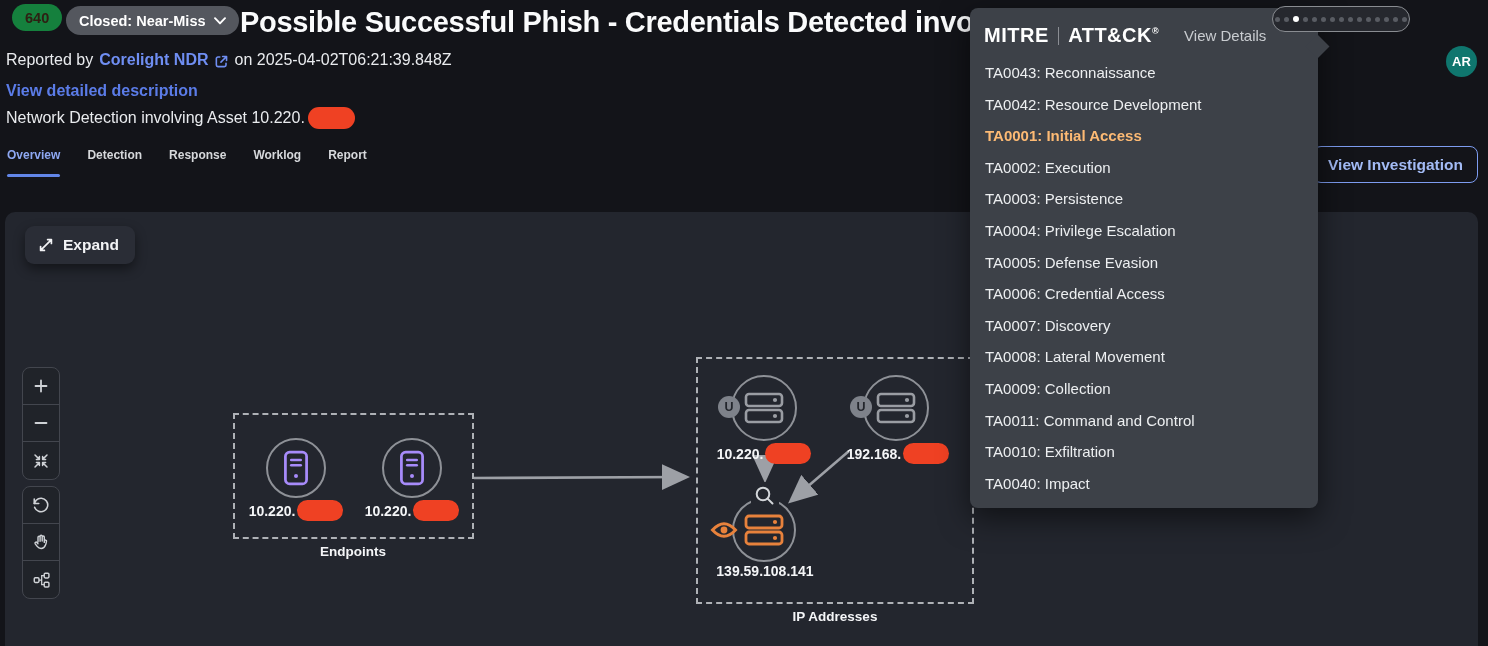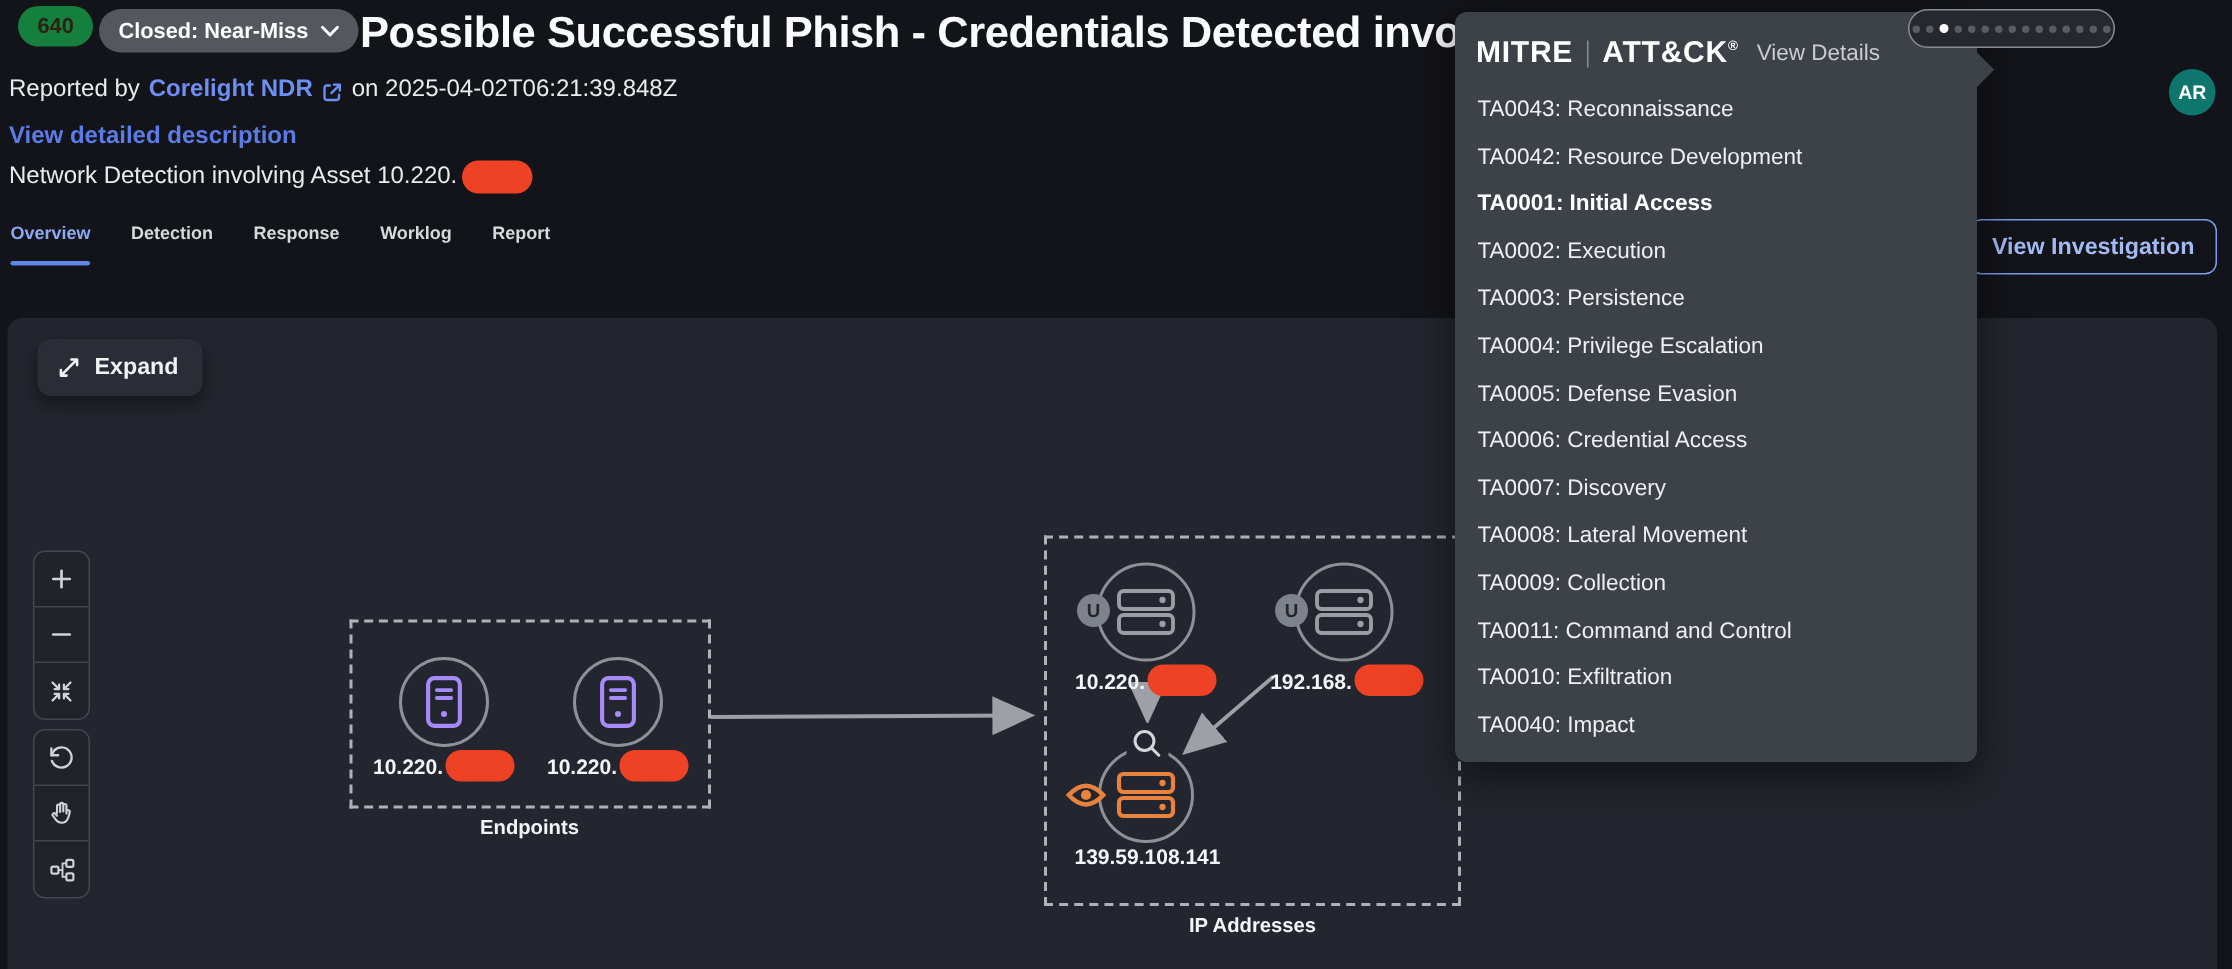--- a/index.html
+++ b/index.html
@@ -65,24 +65,24 @@
   .redact-sm{display:inline-block;width:46px;height:21px;border-radius:10.5px;background:#ef4123;}
   .mag-plate{position:absolute;left:746px;top:270px;width:28px;height:28px;background:#23262e;display:flex;align-items:center;justify-content:center;}
   
   .mitre-popup{position:absolute;left:970px;top:8px;width:348px;height:500px;background:#3d4148;border-radius:8px;
     box-shadow:0 10px 30px rgba(0,0,0,.55);padding:13px 14px 12px 13px;z-index:40;}
   .mitre-pointer{position:absolute;top:30px;right:-8px;width:17px;height:17px;background:#3d4148;transform:rotate(45deg);}
   .mitre-header{display:flex;align-items:center;gap:9px;margin:3px 0 10px 1px;position:relative;}
   .brand{font-size:20px;font-weight:800;color:#ffffff;letter-spacing:.5px;white-space:nowrap;}
   .brand sup{font-size:9px;font-weight:700;}
   .brand-divider{width:1.5px;height:18px;background:#8b8e94;}
-  .view-details{margin-left:3px;font-size:15px;color:#c9ccd0;cursor:pointer;white-space:nowrap;}
+  .view-details{margin-left:16px;font-size:15px;color:#c9ccd0;cursor:pointer;white-space:nowrap;}
   .tactics{display:flex;flex-direction:column;}
   .tactic{height:31.6px;line-height:31.6px;font-size:15px;color:#edeff1;padding-left:2px;cursor:pointer;white-space:nowrap;}
-  .tactic.hl{font-weight:800;color:#ffffff;}
+  .tactic.hl{font-weight:800;color:#fdba74;}
 </style>
 </head>
 <body>
 
 <div class="id-badge">640</div>
 
 <div class="status-pill">
   <span>Closed: Near-Miss</span>
   <span style="display:flex;">
     <svg width="12" height="8" viewBox="0 0 12 8">

